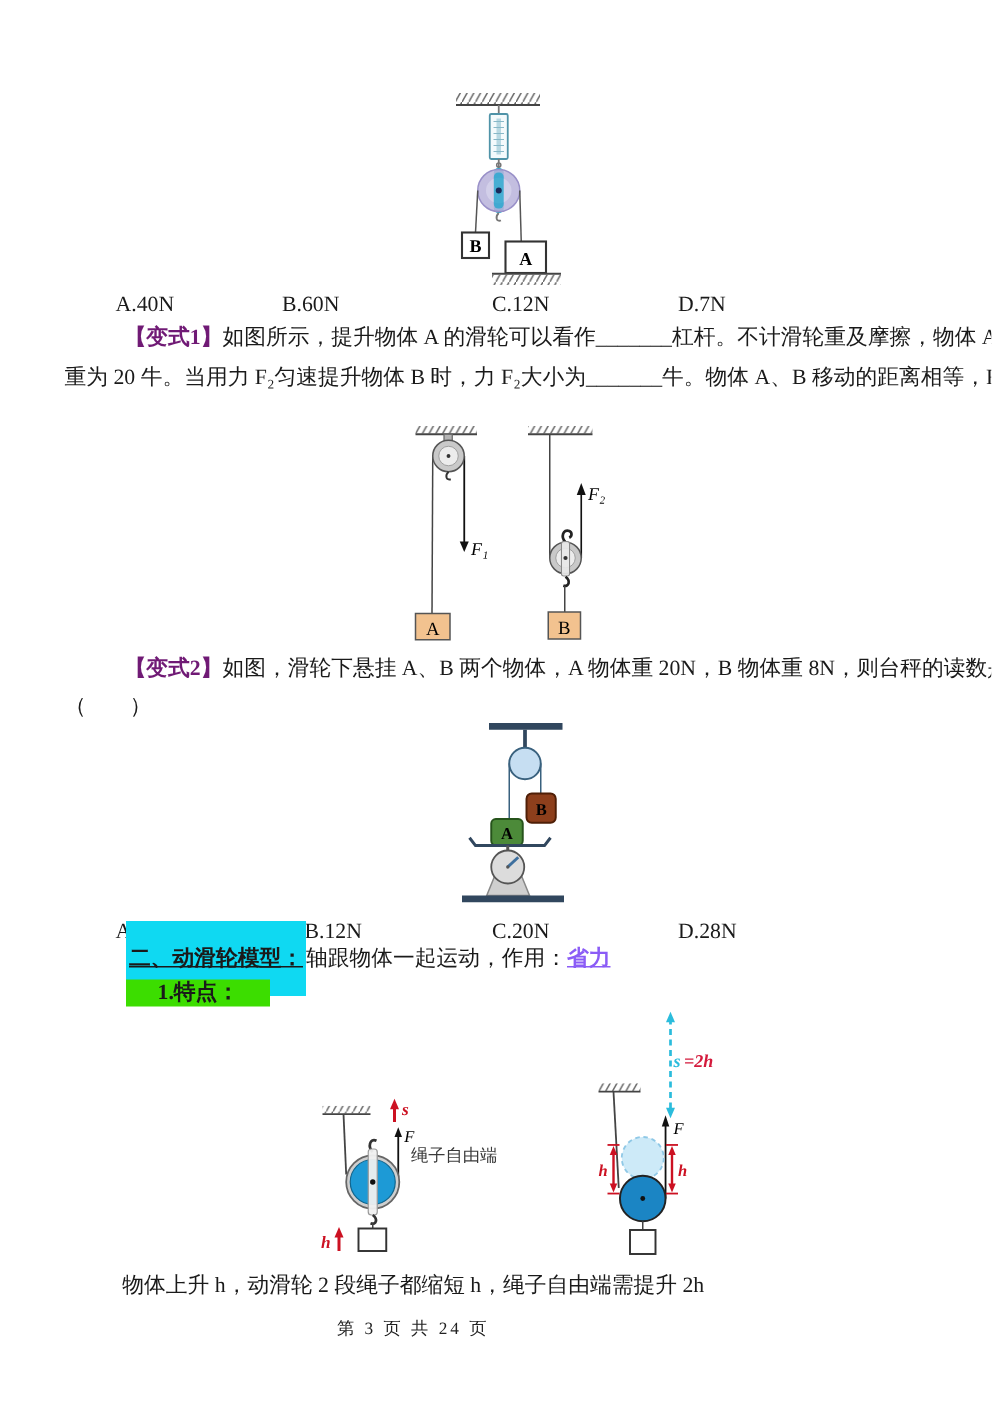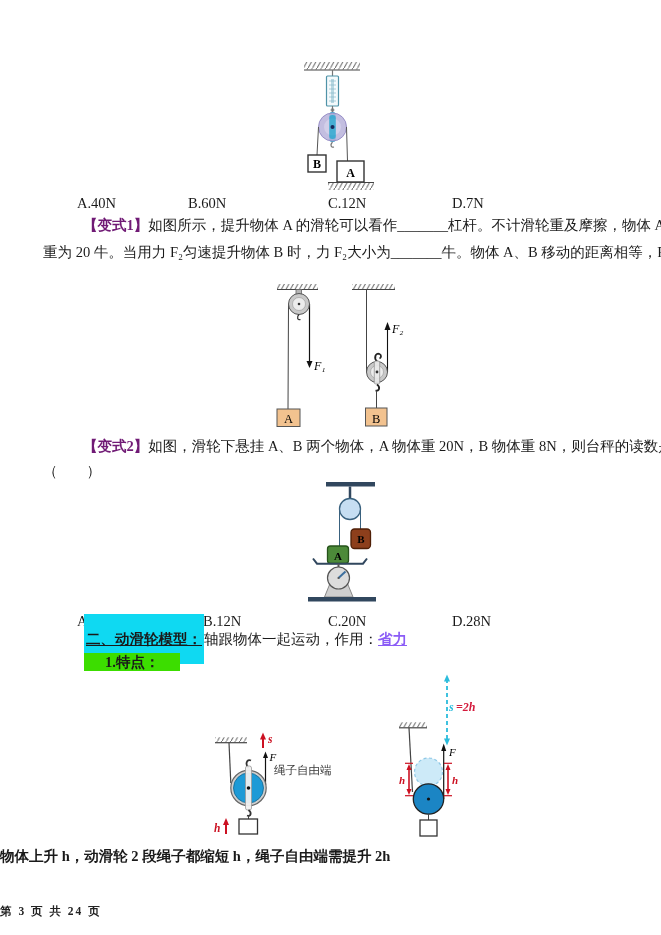--- a/index.html
+++ b/index.html
@@ -6,21 +6,21 @@
   .page{position:relative;width:661px;height:935px;background:#ffffff;overflow:hidden;
         font-family:"Liberation Serif","DejaVu Serif",serif;color:#1a1a1a;}
   .abs{position:absolute;}
   .txt{font-size:14.5px;line-height:24px;white-space:nowrap;}
   .opt{position:absolute;font-size:14.5px;white-space:nowrap;}
   .tag{color:#701a75;font-weight:bold;}
   .indent{margin-left:40px;}
   .hl-cyan{background:#0FD9F2;font-weight:bold;text-decoration:underline;padding:17px 2px;}
   .hl-green{background:#3CDD00;font-weight:bold;padding:1px 21px;}
   .red-em{color:#8b5cf6;font-weight:bold;text-decoration:underline;}
-  .center{width:551px;font-weight:bold;}
+  .center{width:551px;text-align:center;}
   .footer{font-size:11.5px;letter-spacing:2px;color:#222;}
   svg text{font-family:"Liberation Serif","DejaVu Serif",serif;}
   .flbl{font-style:italic;}
 </style>
 </head>
 <body>
 
 <div class="page">
 
   <svg width="0" height="0" style="position:absolute">
@@ -210,15 +210,15 @@
       <polygon points="55.5,98 60.5,98 58,92" fill="#cc1122" stroke="none"></polygon>
       <polygon points="55.5,117 60.5,117 58,123" fill="#cc1122" stroke="none"></polygon>
     </g>
     <text x="62" y="112" font-size="11" font-weight="bold" class="flbl" fill="#cc1122">h</text>
     <line x1="38.5" y1="142.2" x2="38.5" y2="148" stroke="#444" stroke-width="1"></line>
     <rect x="30" y="148" width="17" height="16" fill="#fff" stroke="#333" stroke-width="1.3"></rect>
   </svg>
 
   <div class="abs center" style="top:847px;font-size:14.5px">物体上升 h，动滑轮 2 段绳子都缩短 h，绳子自由端需提升 2h</div>
 
-  <div class="abs center footer" style="top:904px">第 3 页 共 24 页</div>
+  <div class="abs center footer" style="top:878px">第 3 页 共 24 页</div>
 
 </div>
 
 </body></html>

